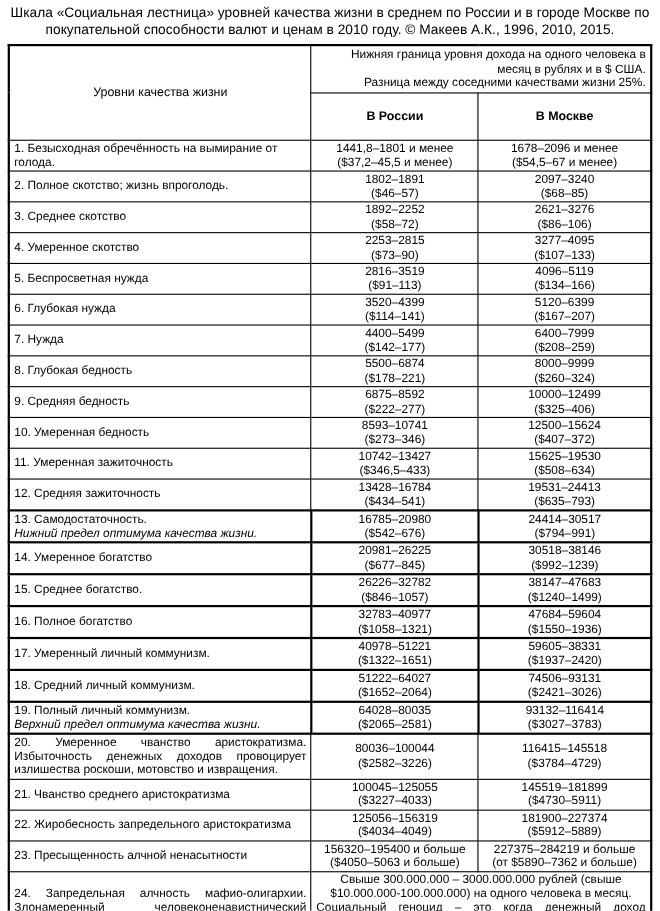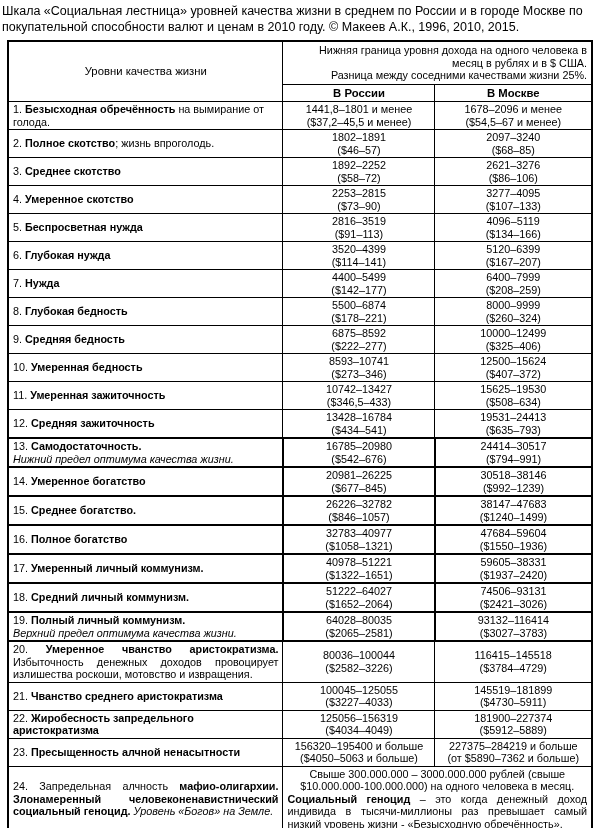--- a/index.html
+++ b/index.html
@@ -10,20 +10,21 @@
     font-family: "Liberation Sans", sans-serif;
   }
   body {
     width: 600px;
     height: 828px;
     overflow: hidden;
   }
   .title {
     font-size: 12.5px;
     line-height: 16px;
+    text-align: center;
     margin: 3px 2px 5px 2px;
   }
   table.ladder {
     border-collapse: collapse;
     margin: 0 auto;
     width: 584px;
     table-layout: fixed;
     border: 2px solid #000;
   }
   col.c-label  { width: 275px; }
@@ -45,27 +46,27 @@
   }
   td.desc-cell {
     text-align: right;
     font-size: 10.8px;
     padding: 2px 4px;
   }
   th.subhead {
     font-weight: bold;
     font-size: 11.3px;
     text-align: center;
-    padding: 2px 2px;
+    padding: 15px 2px;
   }
   td.label { text-align: left; }
   td.label.justify { text-align: justify; }
   td.value { text-align: center; }
   tr.thick td { border-width: 2px; }
-  .s-b { font-weight: bold; }
+  .s-b { font-weight: normal; }
   .s-i { font-style: italic; text-align: center; }
   td.span-value .centered { text-align: center; }
   td.span-value .note { text-align: justify; }
 </style>
 </head>
 <body>
 
 <div class="title">Шкала «Социальная лестница» уровней качества жизни в среднем по России и в городе Москве по покупательной способности валют и ценам в 2010 году. © Макеев А.К., 1996, 2010, 2015.</div>
 
 <table class="ladder">

